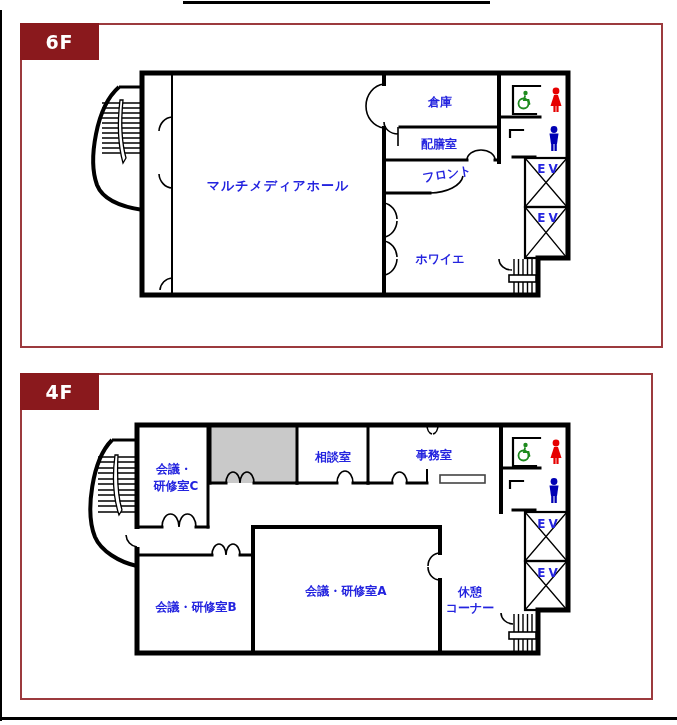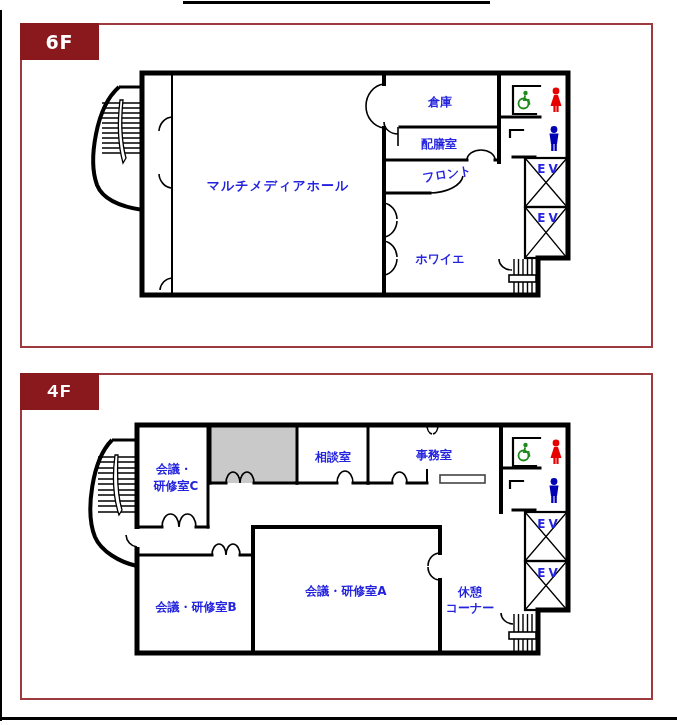--- a/index.html
+++ b/index.html
@@ -3,22 +3,22 @@
 <meta charset="utf-8">
 <style>
   html,body{margin:0;padding:0;background:#fff;}
   #screen{position:relative;width:677px;height:725px;background:#fff;overflow:hidden;
           font-family:"DejaVu Sans","Liberation Sans",sans-serif;}
   .rule{position:absolute;background:#000;}
   #top-rule{left:183px;top:1px;width:307px;height:3px;}
   #left-rule{left:0;top:10px;width:2px;height:711px;}
   #bottom-rule{left:0;top:717px;width:677px;height:3px;}
   .panel{position:absolute;left:20px;width:629px;border:2px solid #9C3A3E;background:#fff;}
-  #panel-6f{top:23px;height:321px;}
-  #panel-4f{top:373px;height:323px;font-family:Liberation Mono, monospace;}
+  #panel-6f{top:23px;height:321px;padding-left:10px;}
+  #panel-4f{top:373px;height:323px;}
   .badge{position:absolute;left:-2px;top:-2px;width:79px;height:37px;background:#8A191D;
          color:#fff;font-size:19px;font-weight:bold;display:flex;align-items:center;
          justify-content:center;letter-spacing:1px;}
   svg.floor{position:absolute;left:0;top:0;width:677px;height:725px;pointer-events:none;}
   .room-label{fill:#2424DF;font-size:12px;font-weight:bold;text-anchor:middle;}
   .room-label-big{fill:#2424DF;font-size:13px;font-weight:bold;text-anchor:middle;letter-spacing:1px;}
   .ev-label{fill:#2424DF;font-size:12px;font-weight:bold;text-anchor:middle;letter-spacing:3px;}
 </style>
 </head>
 <body>

